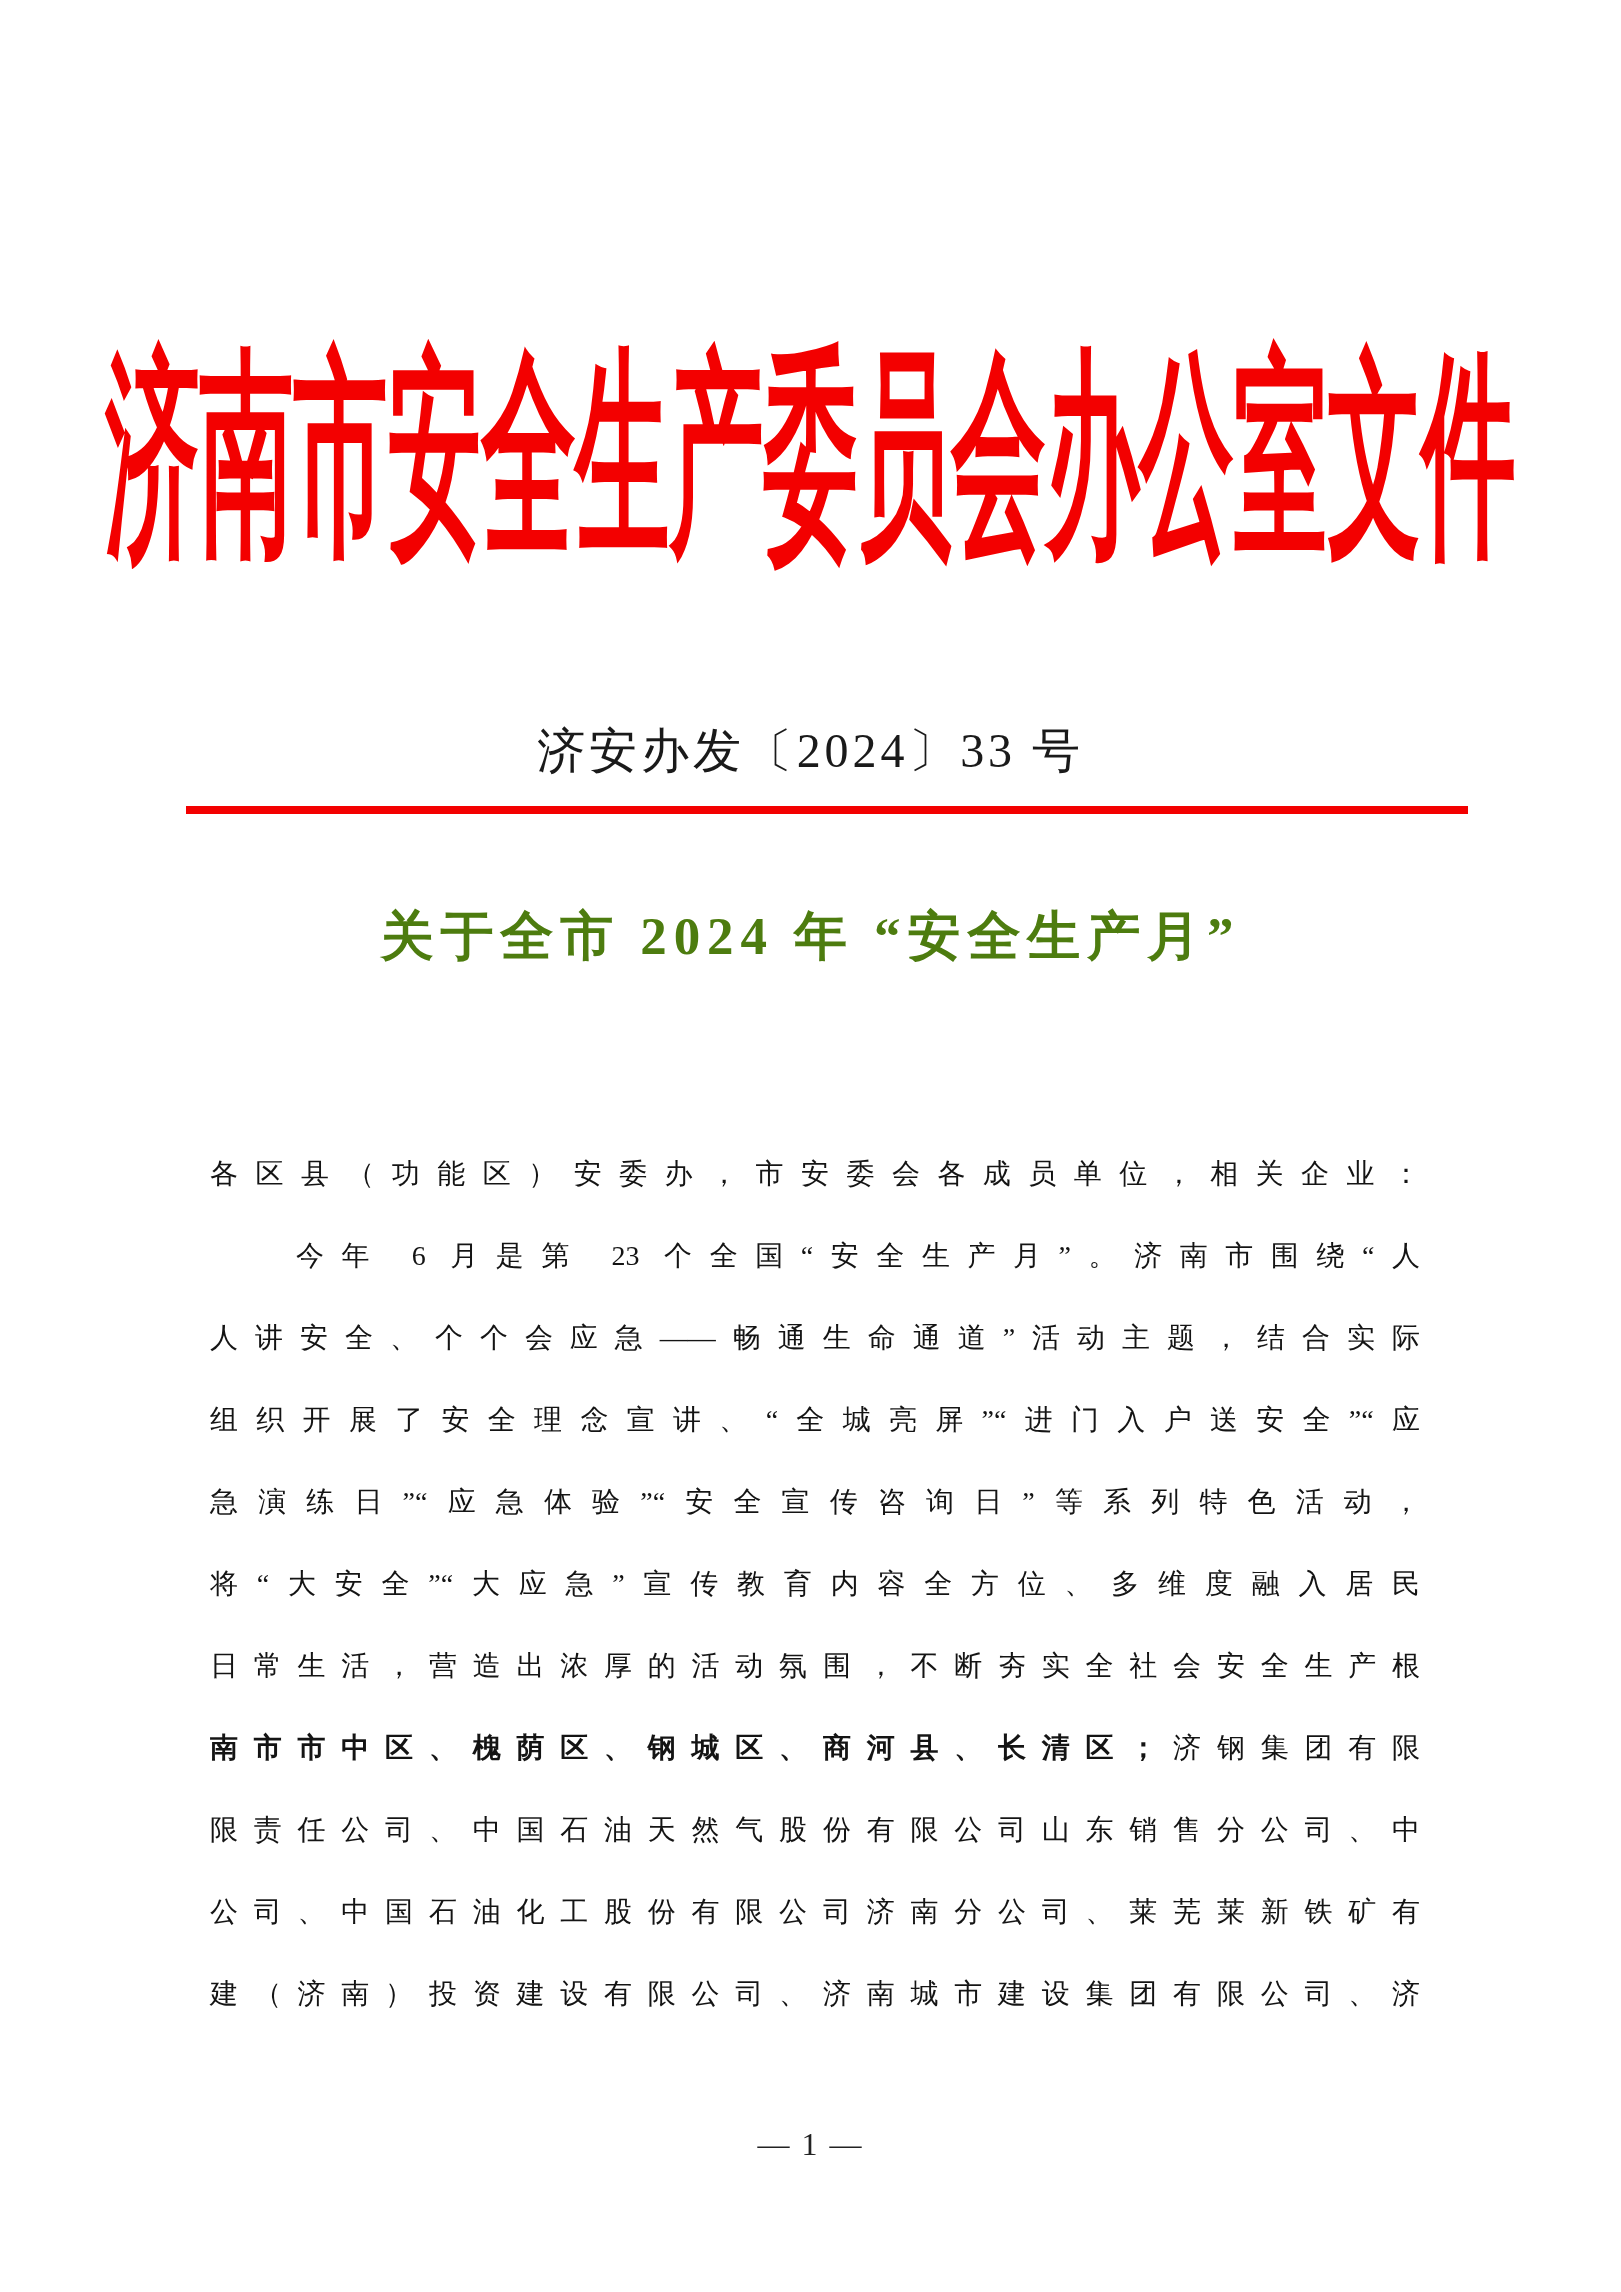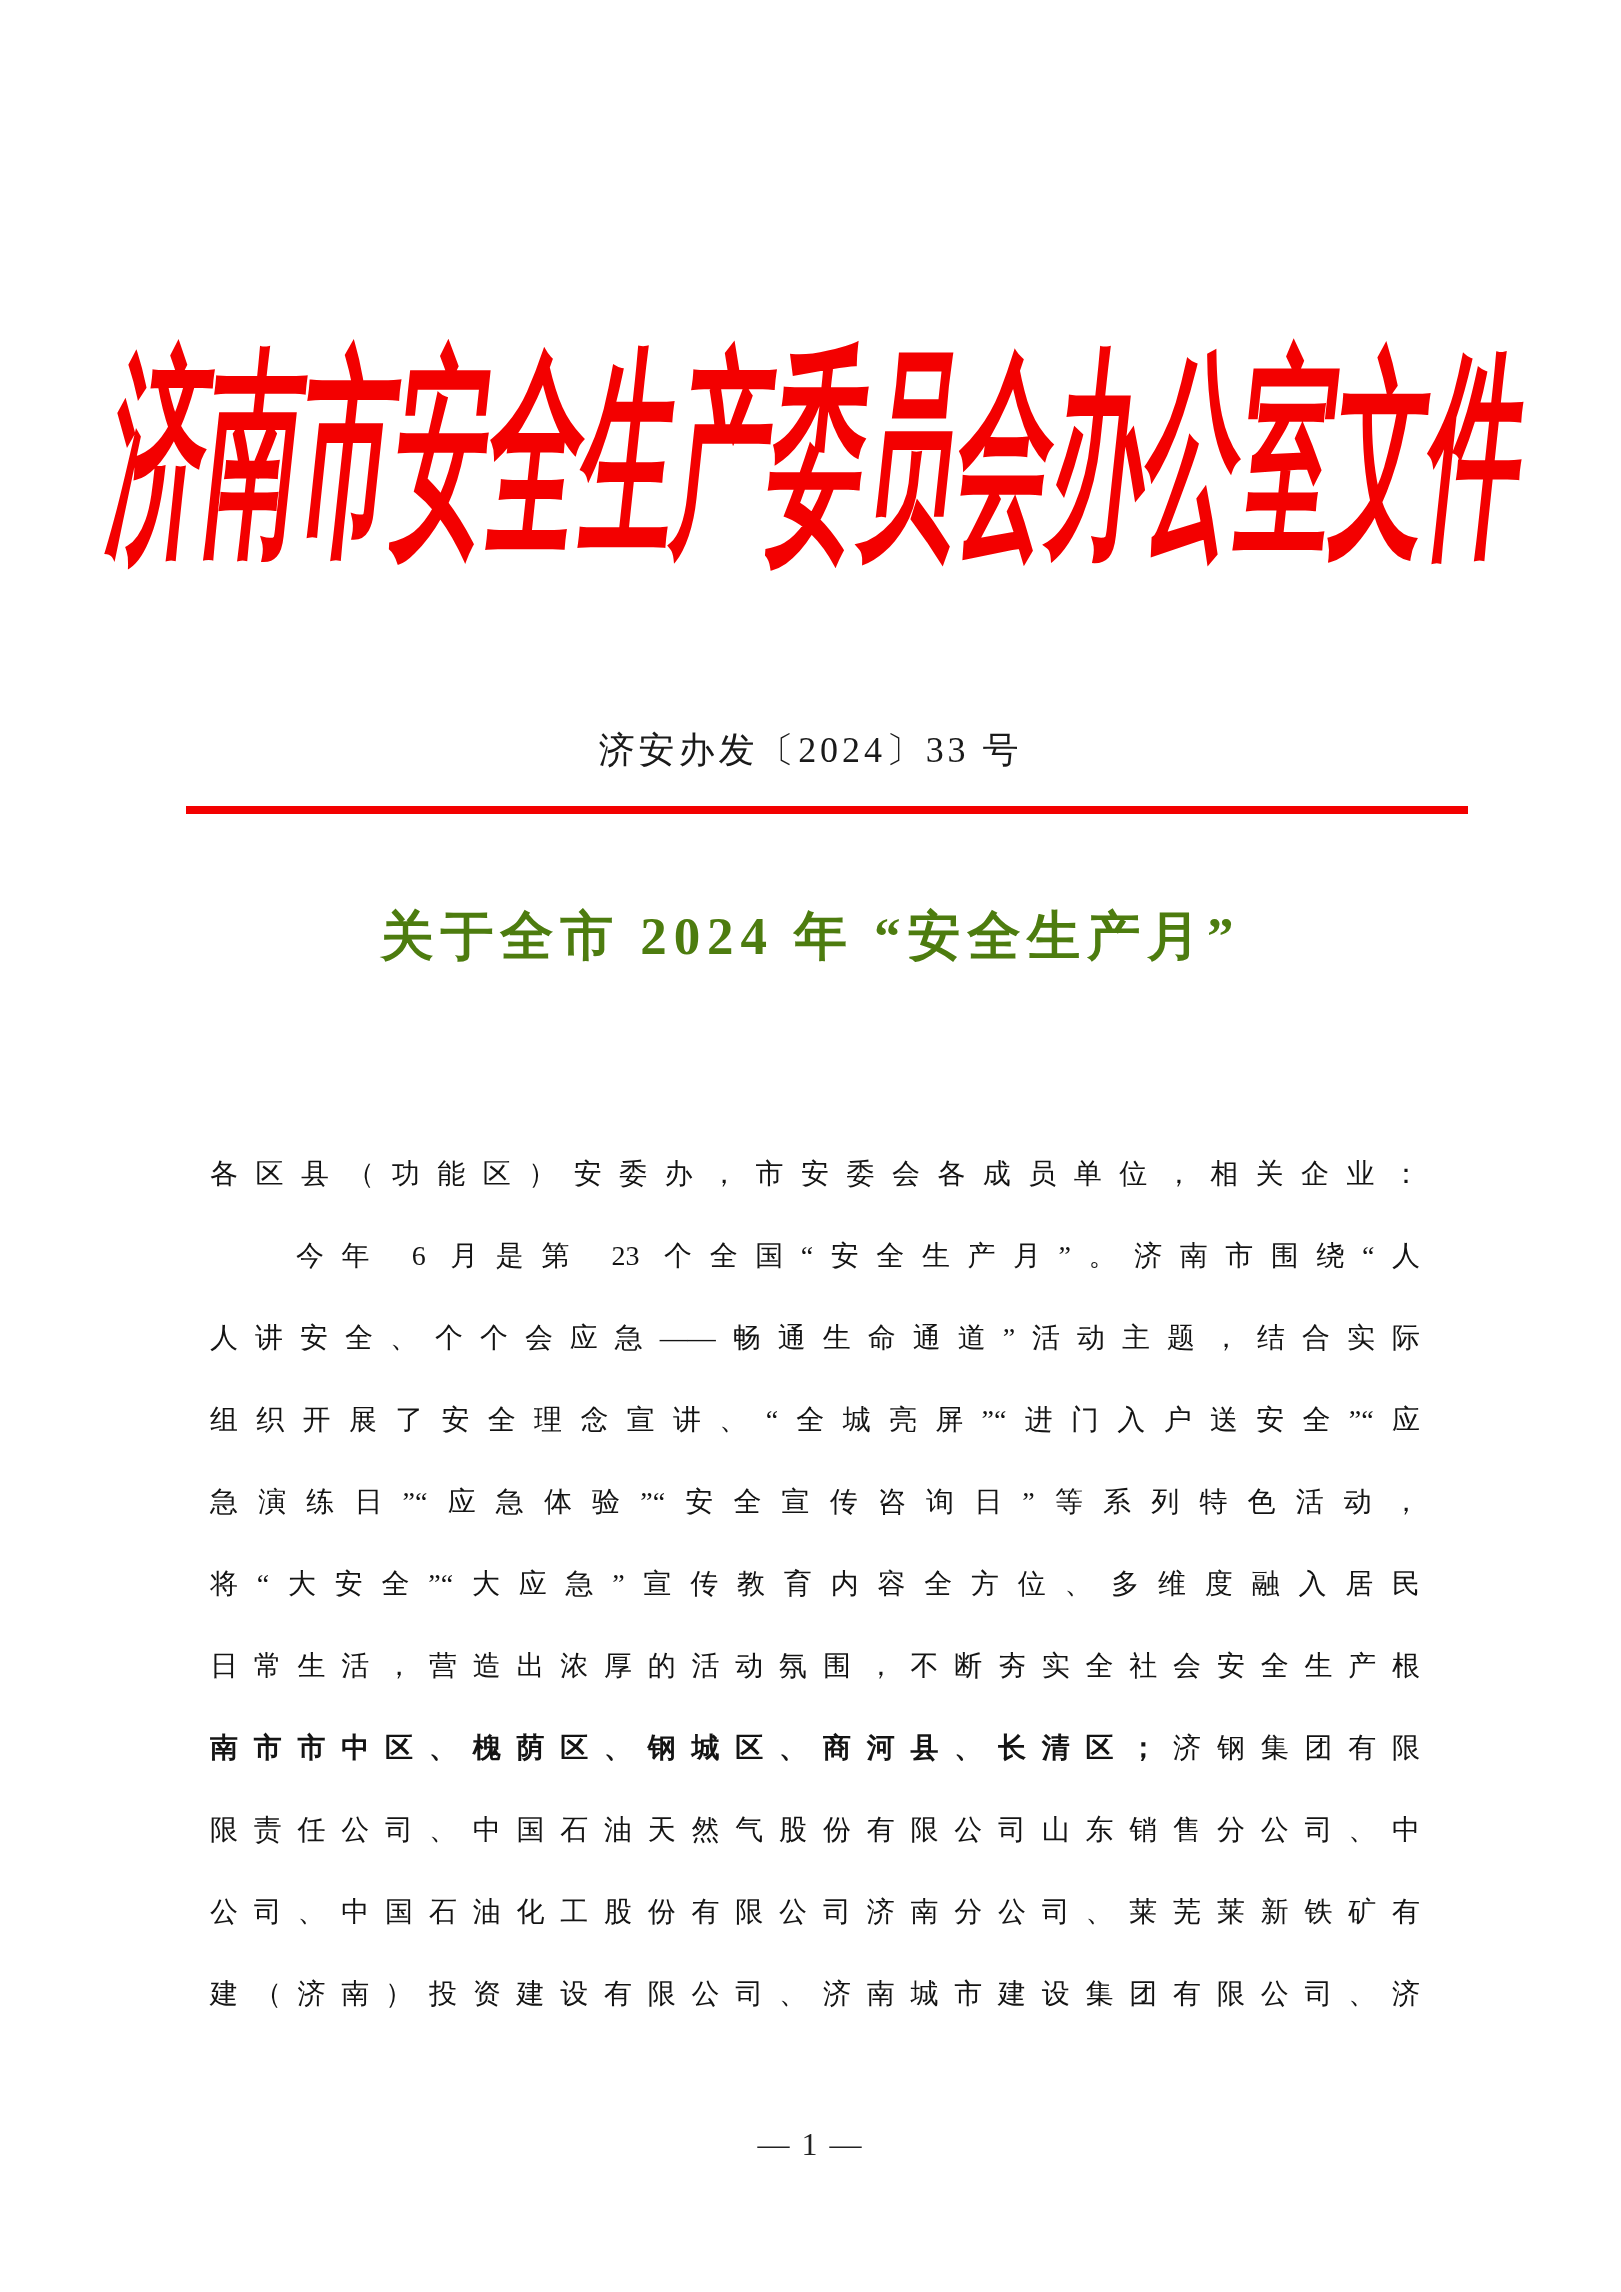--- a/index.html
+++ b/index.html
@@ -23,40 +23,39 @@
   
   .header-banner {
     position: absolute;
     top: 345px;
     left: 0;
     width: 100%;
     height: 221px;
     display: flex;
     align-items: center;
     justify-content: center;
-    font-style: italic;
   }
   .header-banner .org {
     font-size: 94px;
     font-weight: bold;
     line-height: 1;
     letter-spacing: 0px;
     color: #f30000;
     white-space: nowrap;
     transform: scaleY(2.35);
     transform-origin: center center;
   }
   
   .doc-number {
     position: absolute;
     top: 725px;
     left: 0;
     width: 100%;
     text-align: center;
-    font-size: 36px;
+    font-size: 48px;
     line-height: 51px;
     letter-spacing: 3.9px;
     color: #1a1a1a;
     white-space: nowrap;
   }
   
   .red-rule {
     position: absolute;
     top: 806px;
     left: 186px;

